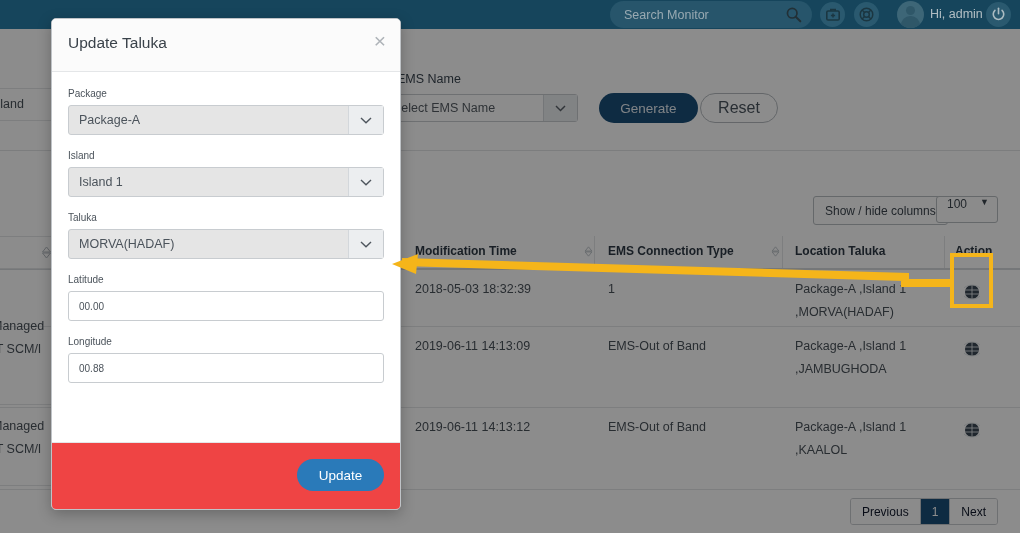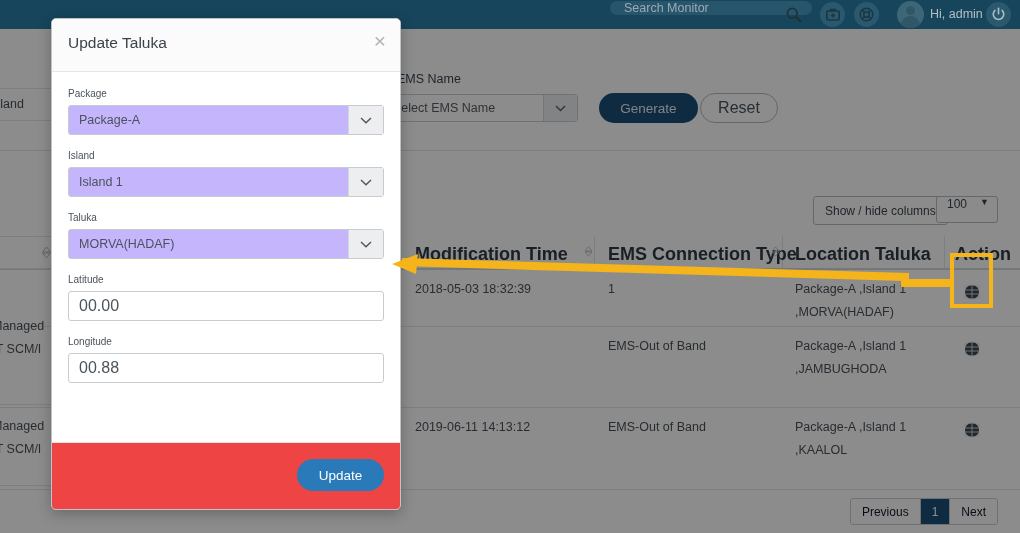--- a/index.html
+++ b/index.html
@@ -22,21 +22,21 @@
     background: #ffffff;
   }
 
   .topbar {
     position: absolute; left: 0; top: 0;
     width: 1020px; height: 29px;
     background: #1b546f;
   }
   .search-pill {
     position: absolute; left: 610px; top: 1px;
-    width: 202px; height: 14px;
+    width: 202px; height: 27px;
     background: #2f6781;
     border-radius: 14px;
     display: flex; align-items: center;
   }
   .search-pill input {
     border: 0; background: transparent; outline: none;
     color: #cfe0e8; font-size: 12.5px;
     font-family: "Liberation Sans", sans-serif;
     margin-left: 12px; width: 150px;
   }
@@ -138,21 +138,21 @@
 
   
   .tbl { position: absolute; left: 0px; top: 236px; width: 1020px; }
   .th-row {
     position: relative; height: 32px;
     border-bottom: 2px solid #d6d9dc;
     background: #fff;
   }
   .th {
     position: absolute; top: 8px;
-    font-size: 18px; font-weight: bold; color: #2f3a45;
+    font-size: 12px; font-weight: bold; color: #2f3a45;
   }
   .th-sort {
     position: absolute; top: 10px;
     width: 11px; height: 11px;
   }
   .vdiv {
     position: absolute; top: 0; width: 1px; height: 32px; background: #e3e5e7;
   }
   .trow {
     position: relative;
@@ -232,33 +232,33 @@
     cursor: pointer; font-family: "Liberation Sans", sans-serif;
   }
   .m-body { position: relative; padding: 16px 16px 0 16px; }
   .f-label {
     font-size: 10px; color: #4b535b;
     margin: 0 0 6px 0;
   }
   .f-group { margin-bottom: 15px; }
   .f-select {
     height: 30px; border: 1px solid #c8ccd0; border-radius: 3px;
-    background: #c4b5fd; display: flex; align-items: center;
+    background: #e5e5e5; display: flex; align-items: center;
     box-sizing: border-box;
   }
   .f-select .val { flex: 1; padding-left: 10px; font-size: 12.5px; color: #4b535b; }
   .f-select .caret {
     width: 34px; height: 28px; background: #eceef0;
     border-left: 1px solid #d3d7db;
     display: flex; align-items: center; justify-content: center;
   }
   .f-input {
     width: 100%; height: 30px; box-sizing: border-box;
     border: 1px solid #c8ccd0; border-radius: 3px;
-    padding-left: 10px; font-size: 16px; color: #4b535b;
+    padding-left: 10px; font-size: 10px; color: #4b535b;
     font-family: "Liberation Sans", sans-serif;
     outline: none; background: #fff;
   }
   .m-foot {
     position: absolute; left: 0; bottom: 0;
     width: 348px; height: 66px;
     border-top: 1px solid #e4e6e8; background: #ef4444;
   }
   .btn-update {
     position: absolute; right: 16px; top: 16px;
@@ -371,20 +371,21 @@
       <div class="cell" style="left:608px; top:8px; width:170px">1</div>
       <div class="cell" style="left:795px; top:8px; width:150px">Package-A ,Island 1 ,MORVA(HADAF)</div>
       <svg class="globe" style="left:964px; top:14px" viewBox="0 0 16 16">
         <circle cx="8" cy="8" r="7" fill="#3b4754"></circle>
         <path d="M8 1 a10 7 0 0 0 0 14 a10 7 0 0 0 0 -14" fill="none" stroke="#dfe3e7" stroke-width="0.9"></path>
         <path d="M1.3 6 H14.7 M1.3 10 H14.7 M8 1 V15" stroke="#dfe3e7" stroke-width="0.9" fill="none"></path>
       </svg>
     </div>
 
     <div class="trow" style="height:80px">
+      <div class="cell" style="left:415px; top:8px; width:170px">2019-06-11 14:13:09</div>
       <div class="cell" style="left:608px; top:8px; width:170px">EMS-Out of Band</div>
       <div class="cell" style="left:795px; top:8px; width:150px">Package-A ,Island 1 ,JAMBUGHODA</div>
       <svg class="globe" style="left:964px; top:14px" viewBox="0 0 16 16">
         <circle cx="8" cy="8" r="7" fill="#3b4754"></circle>
         <path d="M8 1 a10 7 0 0 0 0 14 a10 7 0 0 0 0 -14" fill="none" stroke="#dfe3e7" stroke-width="0.9"></path>
         <path d="M1.3 6 H14.7 M1.3 10 H14.7 M8 1 V15" stroke="#dfe3e7" stroke-width="0.9" fill="none"></path>
       </svg>
     </div>
 
     <div class="trow" style="height:81px">

